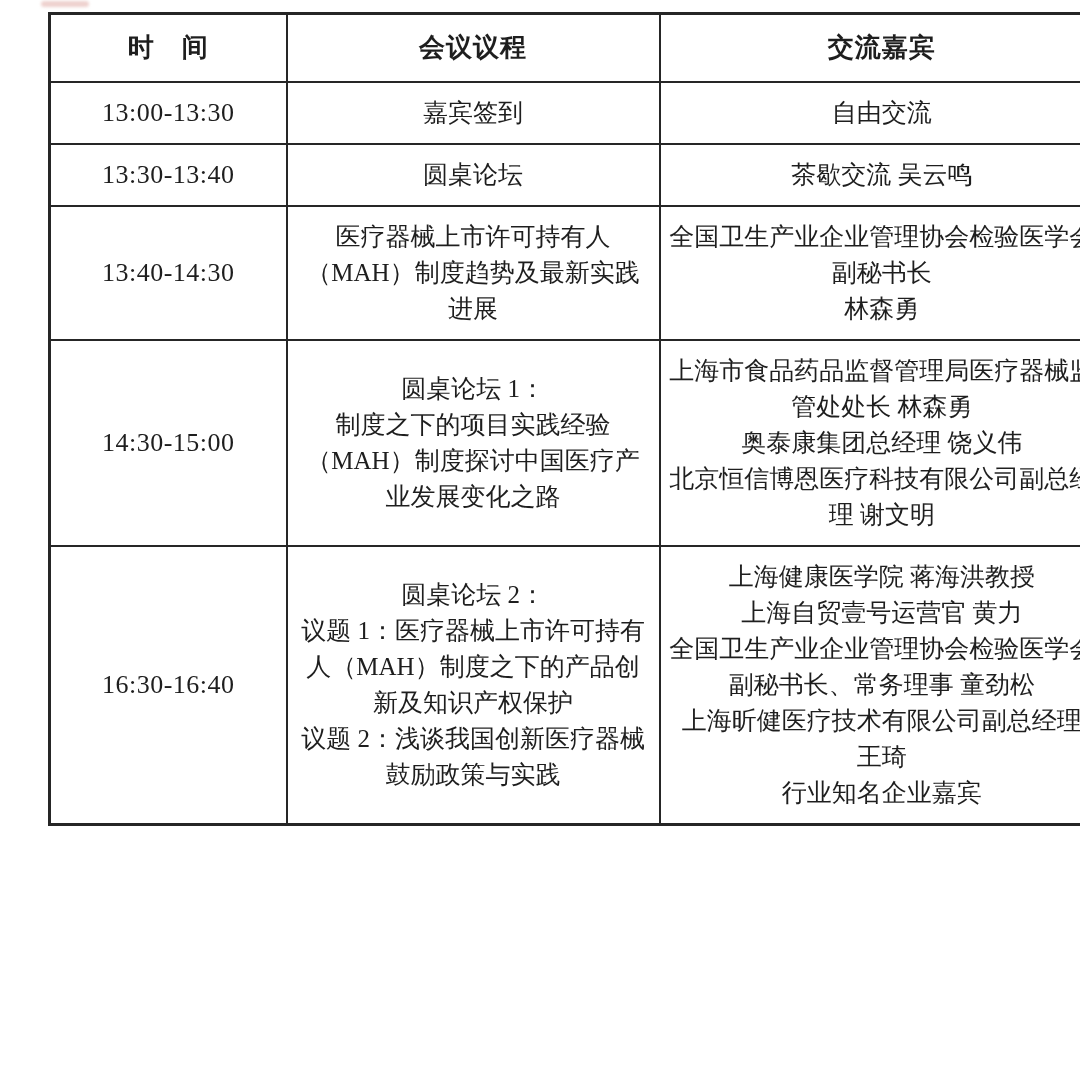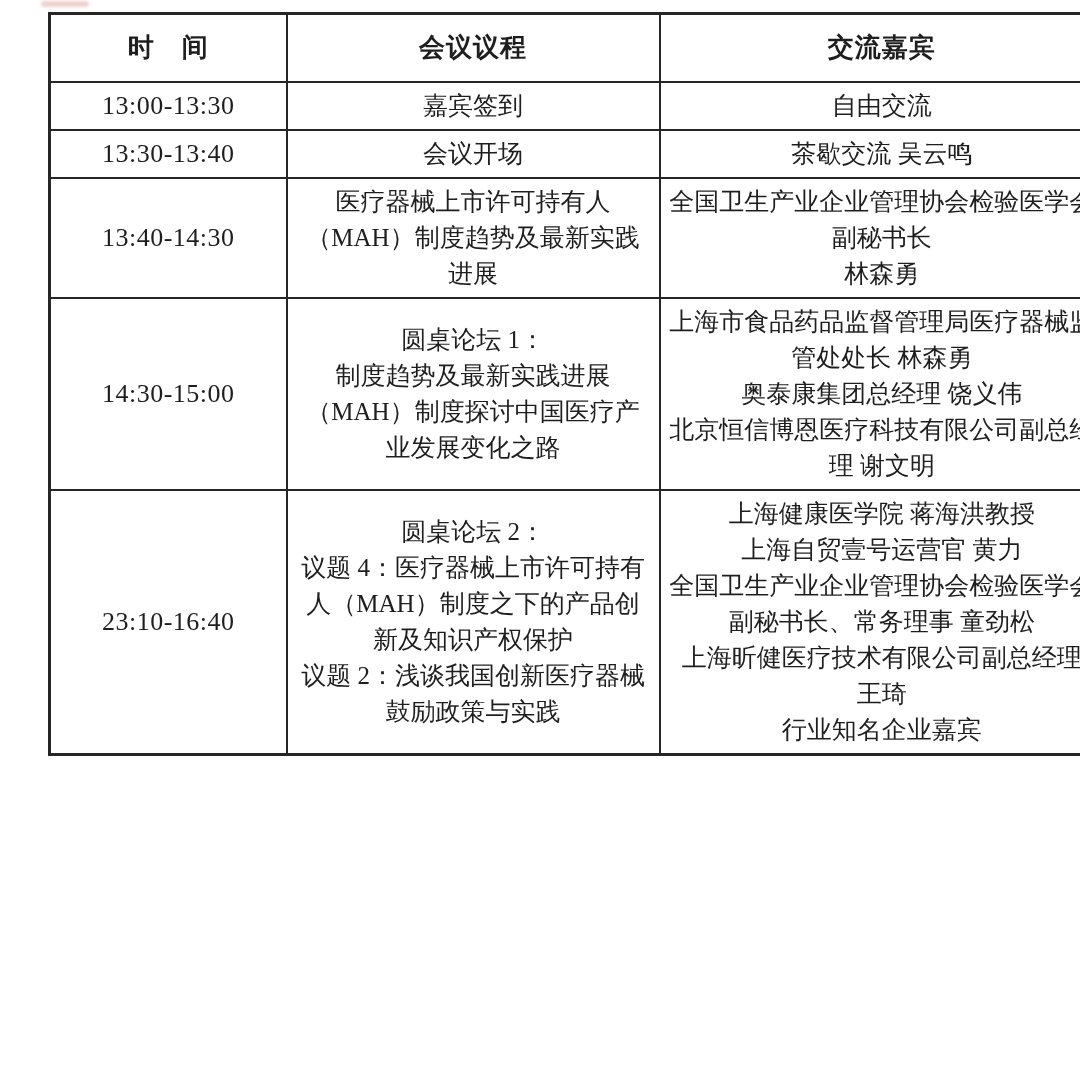--- a/index.html
+++ b/index.html
@@ -35,21 +35,21 @@
     border-collapse: collapse;
     table-layout: fixed;
     border: 3px solid #262626;
   }
   th, td {
     border: 2px solid #262626;
     text-align: center;
     vertical-align: middle;
     font-size: 25px;
     line-height: 36px;
-    padding: 5px 8px;
+    padding: 12px 8px;
     word-break: break-word;
     overflow-wrap: break-word;
   }
   thead th {
     font-weight: bold;
     font-size: 26px;
     padding: 15px 8px;
     letter-spacing: 1px;
   }
   td.col-time {
@@ -86,53 +86,53 @@
           <td class="col-agenda">
             <div class="cell-line">嘉宾签到</div>
           </td>
           <td class="col-guests">
             <div class="cell-line">自由交流</div>
           </td>
         </tr>
         <tr>
           <td class="col-time">13:30-13:40</td>
           <td class="col-agenda">
-            <div class="cell-line">会议开场</div>
+            <div class="cell-line">圆桌论坛</div>
           </td>
           <td class="col-guests">
             <div class="cell-line">茶歇交流 吴云鸣</div>
           </td>
         </tr>
         <tr>
           <td class="col-time">13:40-14:30</td>
           <td class="col-agenda">
             <div class="cell-line">医疗器械上市许可持有人（MAH）制度趋势及最新实践进展</div>
           </td>
           <td class="col-guests">
             <div class="cell-line">全国卫生产业企业管理协会检验医学会副秘书长</div>
             <div class="cell-line">林森勇</div>
           </td>
         </tr>
         <tr>
           <td class="col-time">14:30-15:00</td>
           <td class="col-agenda">
             <div class="cell-line">圆桌论坛 1：</div>
-            <div class="cell-line">制度趋势及最新实践进展（MAH）制度探讨中国医疗产业发展变化之路</div>
+            <div class="cell-line">制度之下的项目实践经验（MAH）制度探讨中国医疗产业发展变化之路</div>
           </td>
           <td class="col-guests">
             <div class="cell-line">上海市食品药品监督管理局医疗器械监管处处长 林森勇</div>
             <div class="cell-line">奥泰康集团总经理 饶义伟</div>
             <div class="cell-line">北京恒信博恩医疗科技有限公司副总经理 谢文明</div>
           </td>
         </tr>
         <tr>
-          <td class="col-time">23:10-16:40</td>
+          <td class="col-time">16:30-16:40</td>
           <td class="col-agenda">
             <div class="cell-line">圆桌论坛 2：</div>
-            <div class="cell-line">议题 4：医疗器械上市许可持有人（MAH）制度之下的产品创新及知识产权保护</div>
+            <div class="cell-line">议题 1：医疗器械上市许可持有人（MAH）制度之下的产品创新及知识产权保护</div>
             <div class="cell-line">议题 2：浅谈我国创新医疗器械鼓励政策与实践</div>
           </td>
           <td class="col-guests">
             <div class="cell-line">上海健康医学院 蒋海洪教授</div>
             <div class="cell-line">上海自贸壹号运营官 黄力</div>
             <div class="cell-line">全国卫生产业企业管理协会检验医学会副秘书长、常务理事 童劲松</div>
             <div class="cell-line">上海昕健医疗技术有限公司副总经理 王琦</div>
             <div class="cell-line">行业知名企业嘉宾</div>
           </td>
         </tr>

